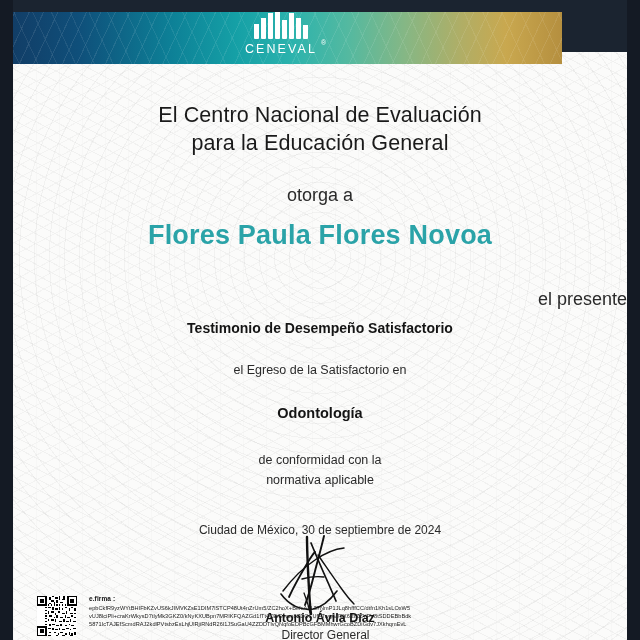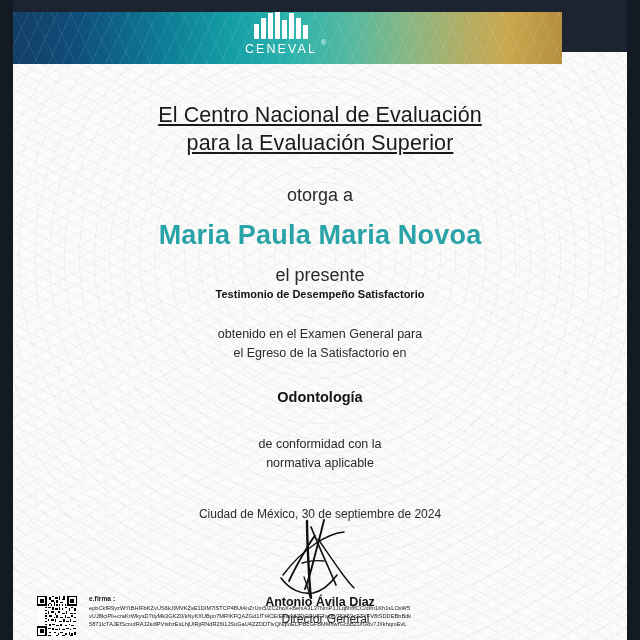--- a/index.html
+++ b/index.html
@@ -140,43 +140,42 @@
   }
 
   .title {
     margin: 0;
     padding-top: 50px;
     font-size: 21.5px;
     font-weight: 400;
     line-height: 1.28;
     color: #1a1a1a;
     letter-spacing: .1px;
-    text-decoration: underline;
   }
 
   .small-line {
     font-size: 18px;
     font-weight: 400;
     color: #2a2a2a;
   }
   .otorga  { margin-top: 28px; }
 
   .recipient {
     margin-top: 14px;
     font-size: 27px;
     font-weight: bold;
     color: #2aa3a8;
     letter-spacing: .2px;
   }
 
-  .el-presente { margin-top: 14px; }
+  .el-presente { margin-top: 38px; text-align: right; }
 
   .award-type {
-    margin-top: 2px;
-    font-size: 11px;
+    margin-top: 10px;
+    font-size: 14px;
     font-weight: bold;
     color: #141414;
   }
 
   .exam-desc {
     margin-top: 25px;
     font-size: 12.5px;
     line-height: 1.55;
     color: #2a2a2a;
   }
@@ -293,33 +292,32 @@
   </div>
 
   <div class="paper">
     <div class="watermark"></div>
     <div class="wm-arcs"></div>
 
     <div class="content">
 
       <div class="title">
         <div>El Centro Nacional de Evaluación</div>
-        <div>para la Evaluación Superior</div>
+        <div>para la Educación General</div>
       </div>
 
       <div class="small-line otorga">otorga a</div>
 
-      <div class="recipient">Maria Paula Maria Novoa</div>
+      <div class="recipient">Flores Paula Flores Novoa</div>
 
       <div class="small-line el-presente">el presente</div>
 
       <div class="award-type">Testimonio de Desempeño Satisfactorio</div>
 
       <div class="exam-desc">
-        <div>obtenido en el Examen General para</div>
         <div>el Egreso de la Satisfactorio en</div>
       </div>
 
       <div class="degree">Odontología</div>
 
       <div class="conformity">
         <div>de conformidad con la</div>
         <div>normativa aplicable</div>
       </div>
 

